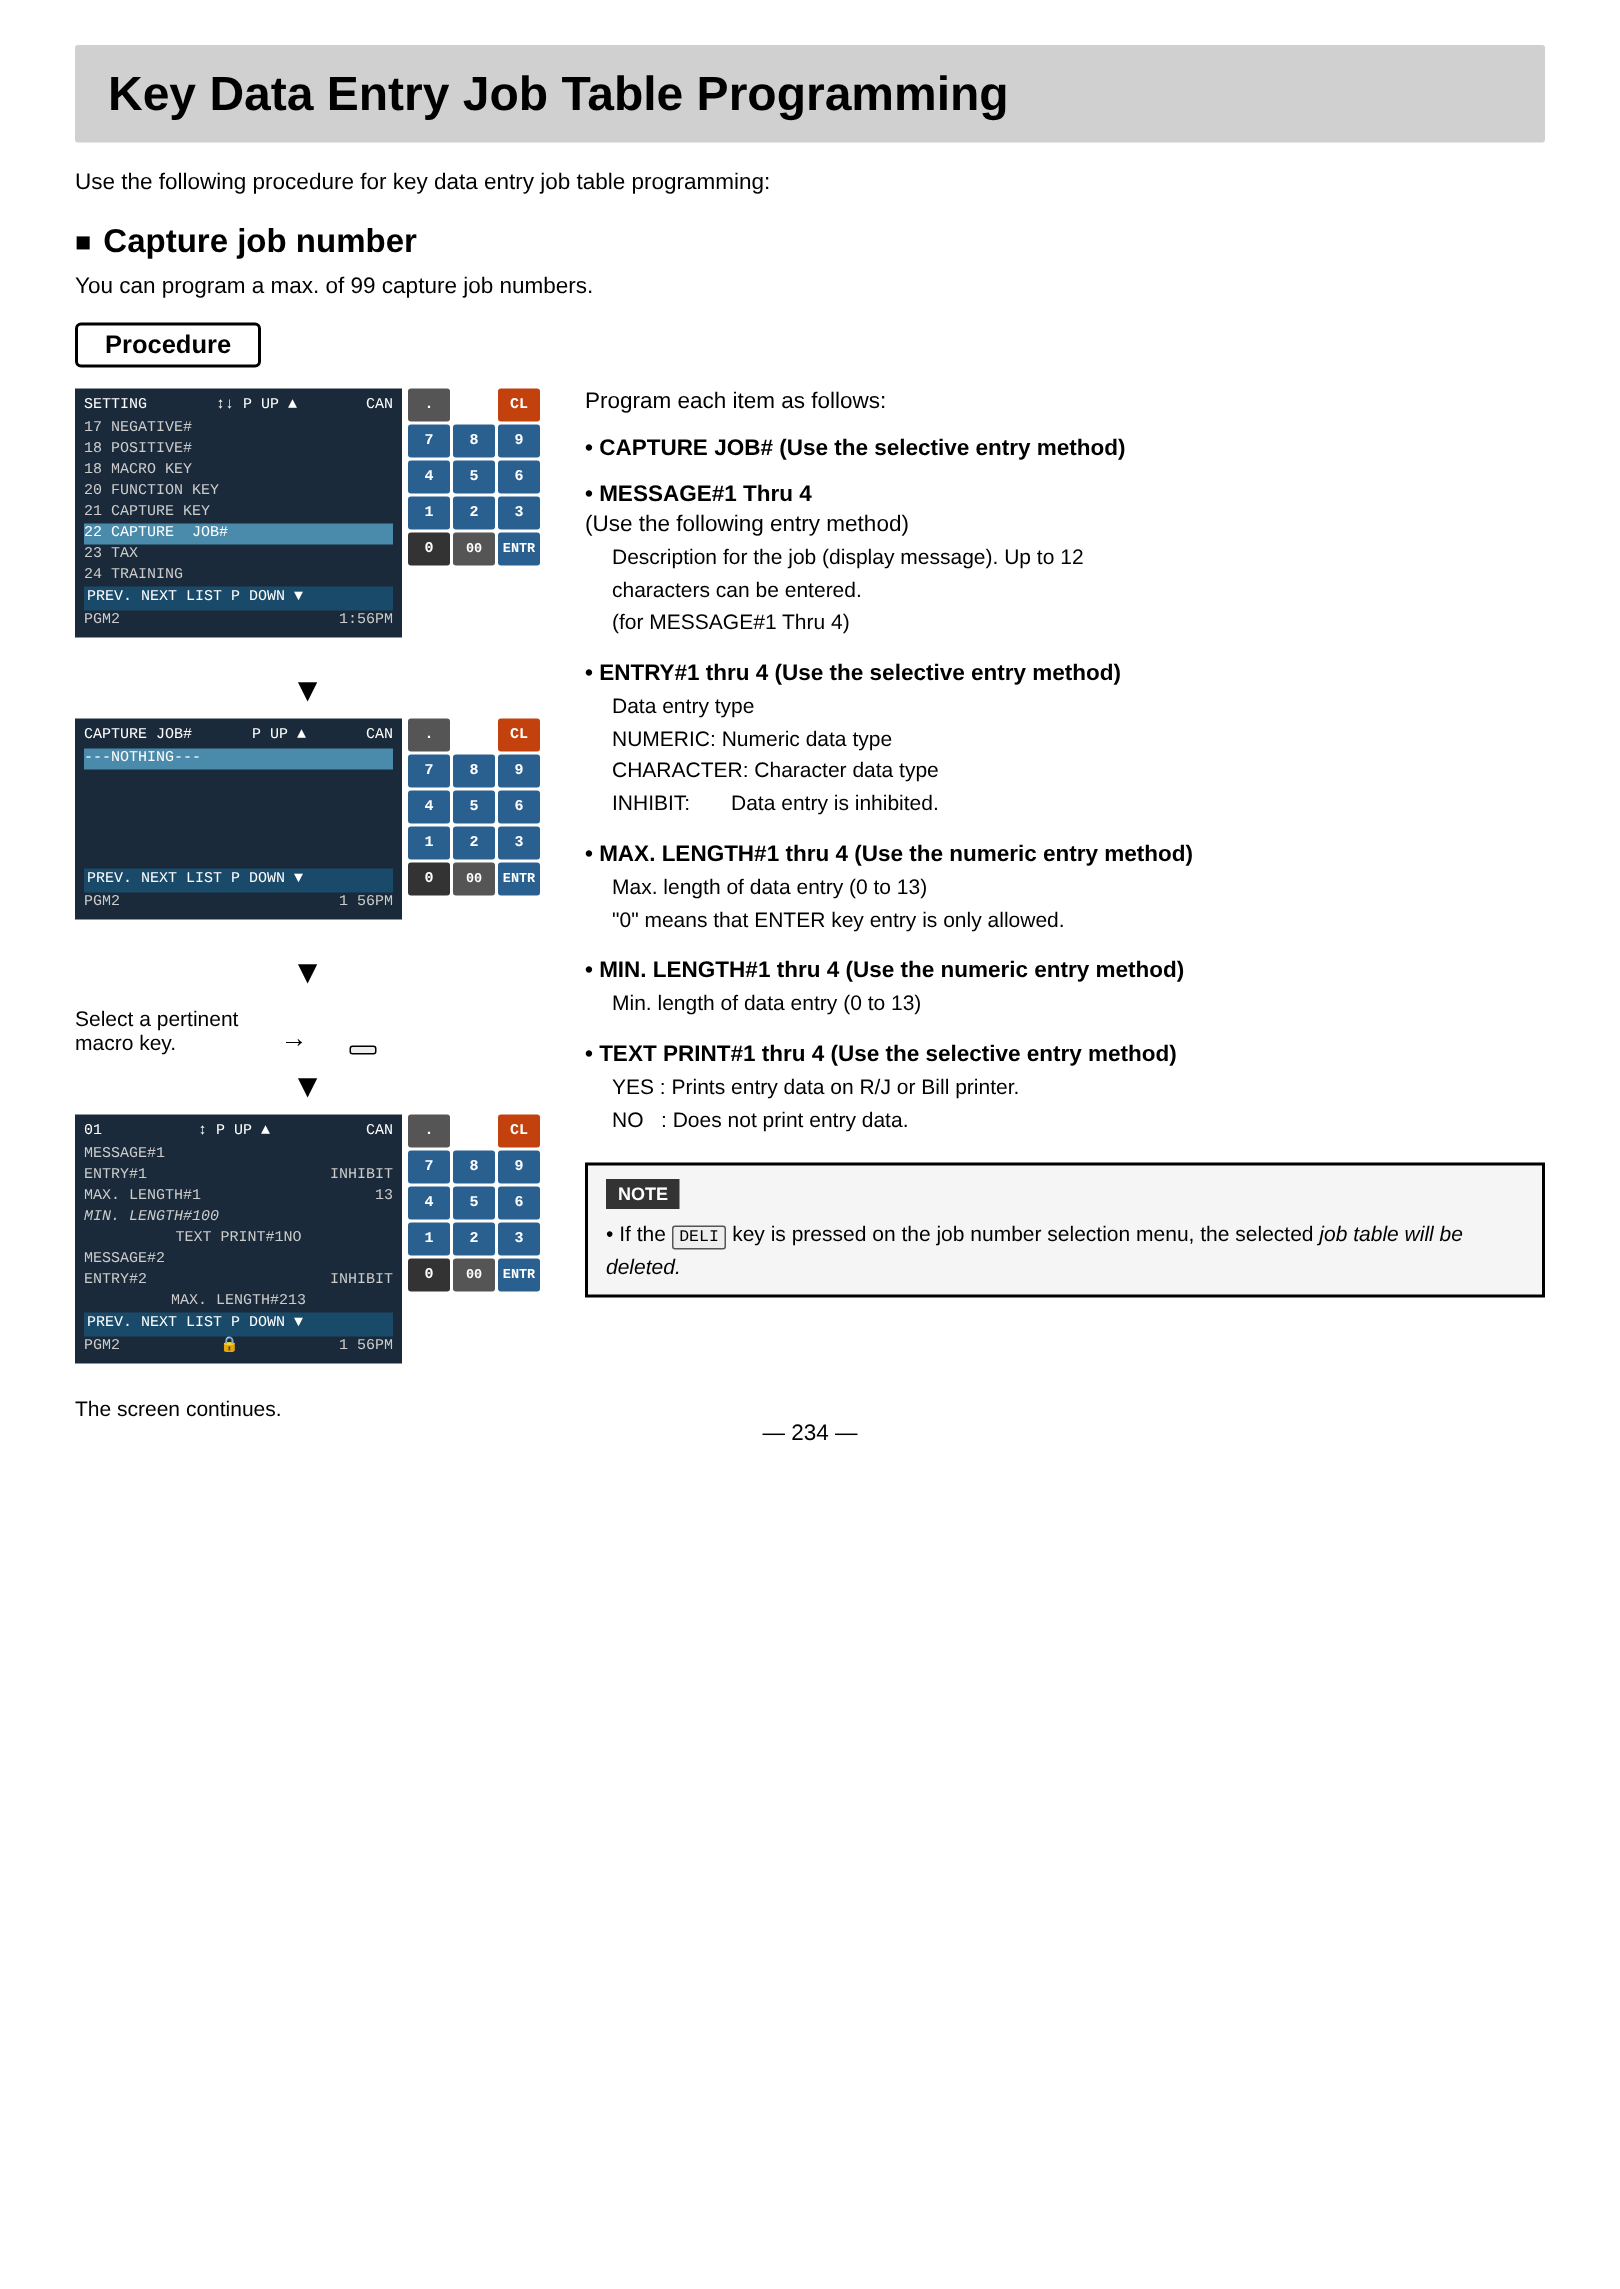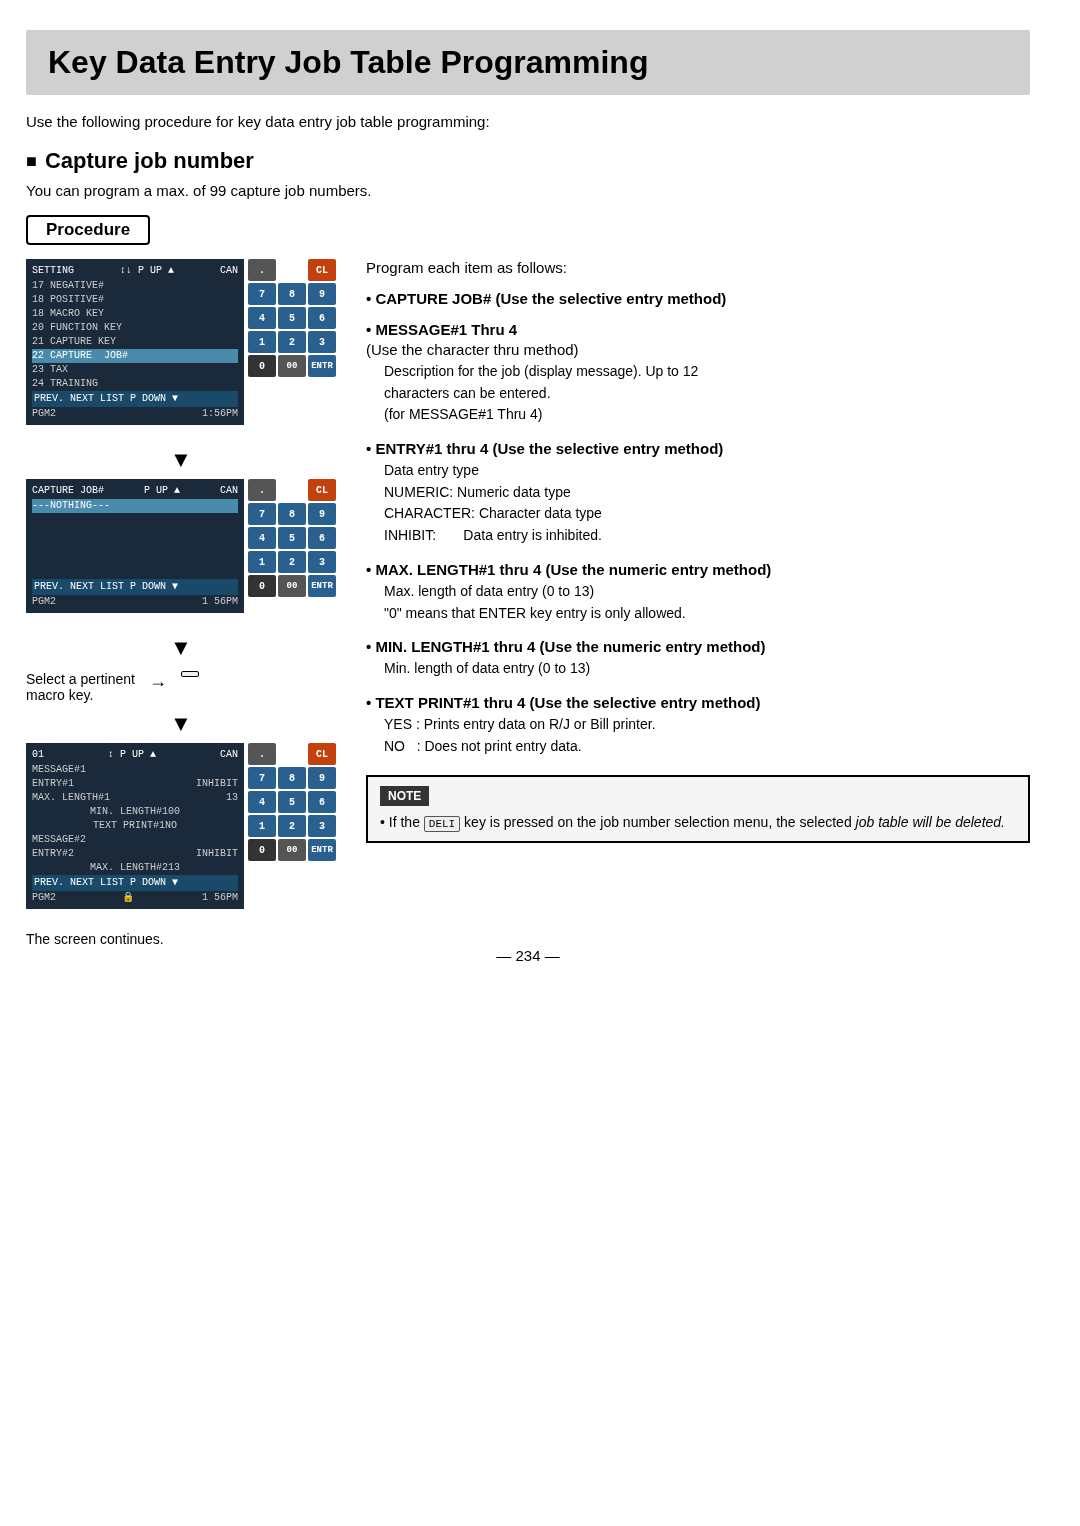--- a/index.html
+++ b/index.html
@@ -8,21 +8,21 @@
       background: #fff;
       color: #000;
       width: 1080px;
       min-height: 1526px;
       padding: 0;
     }
     .page {
       width: 1080px;
       min-height: 1526px;
       background: #fff;
-      padding: 30px 50px 50px 26px;
+      padding: 30px 50px 50px 50px;
     }
     .page-title {
       background: #d0d0d0;
       font-size: 32px;
       font-weight: bold;
       padding: 14px 22px;
       margin-bottom: 18px;
       border-radius: 2px;
     }
     .intro-text {
@@ -109,22 +109,22 @@
     .key.zero-zero { background: #555; font-size: 9px; }
     .key.cl-key { background: #c2410c; }
     .arrow-down {
       text-align: center;
       font-size: 22px;
       margin: 6px 0;
       color: #000;
     }
     .select-row {
       display: flex;
-      align-items: flex-start;
-      gap: 14px;
+      align-items: flex-end;
+      gap: 28px;
       margin: 10px 0 8px 0;
       font-size: 14px;
     }
     .enter-key-box {
       border: 1px solid #000;
       background: #eee;
       padding: 2px 8px;
       font-size: 12px;
       font-family: 'Courier New', monospace;
       border-radius: 2px;
@@ -335,21 +335,21 @@
       <div class="lcd-with-keypad">
         <div class="lcd-screen">
           <div class="lcd-title-row">
             <span>01</span>
             <span>↕  P UP  ▲</span>
             <span>CAN</span>
           </div>
           <div class="lcd-item-row">MESSAGE#1</div>
           <div class="lcd-item-row" style="display:flex;justify-content:space-between;"><span>ENTRY#1</span><span>INHIBIT</span></div>
           <div class="lcd-item-row" style="display:flex;justify-content:space-between;"><span>MAX. LENGTH#1</span><span>13</span></div>
-          <div class="lcd-item-row" style="display:flex;justify-content:center;"><span>MIN. LENGTH#1</span><span>00</span></div>
+          <div class="lcd-item-row" style="display:flex;justify-content:flex-start;font-style:italic;"><span>MIN. LENGTH#1</span><span>00</span></div>
           <div class="lcd-item-row" style="display:flex;justify-content:center;"><span>TEXT PRINT#1</span><span>NO</span></div>
           <div class="lcd-item-row">MESSAGE#2</div>
           <div class="lcd-item-row" style="display:flex;justify-content:space-between;"><span>ENTRY#2</span><span>INHIBIT</span></div>
           <div class="lcd-item-row" style="display:flex;justify-content:center;"><span>MAX. LENGTH#2</span><span>13</span></div>
           <div class="lcd-bottom-bar">
             <span>PREV.  NEXT  LIST  P DOWN ▼</span>
           </div>
           <div style="display:flex;justify-content:space-between;align-items:center;">
             <span class="lcd-item-row">PGM2</span>
             <span style="font-size:10px;color:#aaa;">🔒</span>
@@ -383,21 +383,21 @@
     <div class="right-col">
 
       <div class="program-label">Program each item as follows:</div>
 
       <div class="bullet-section">
         <div class="bullet-title">• CAPTURE JOB# (Use the selective entry method)</div>
       </div>
 
       <div class="bullet-section">
         <div class="bullet-title">• MESSAGE#1 Thru 4</div>
-        <div class="bullet-title"><span> (Use the character thru method)</span></div>
+        <div class="bullet-title"><span> (Use the following entry method)</span></div>
         <div class="bullet-indent">
           Description for the job (display message). Up to 12<br>
           characters can be entered.<br>
           (for MESSAGE#1 Thru 4)
         </div>
       </div>
 
       <div class="bullet-section">
         <div class="bullet-title">• ENTRY#1 thru 4 (Use the selective entry method)</div>
         <div class="bullet-indent">

